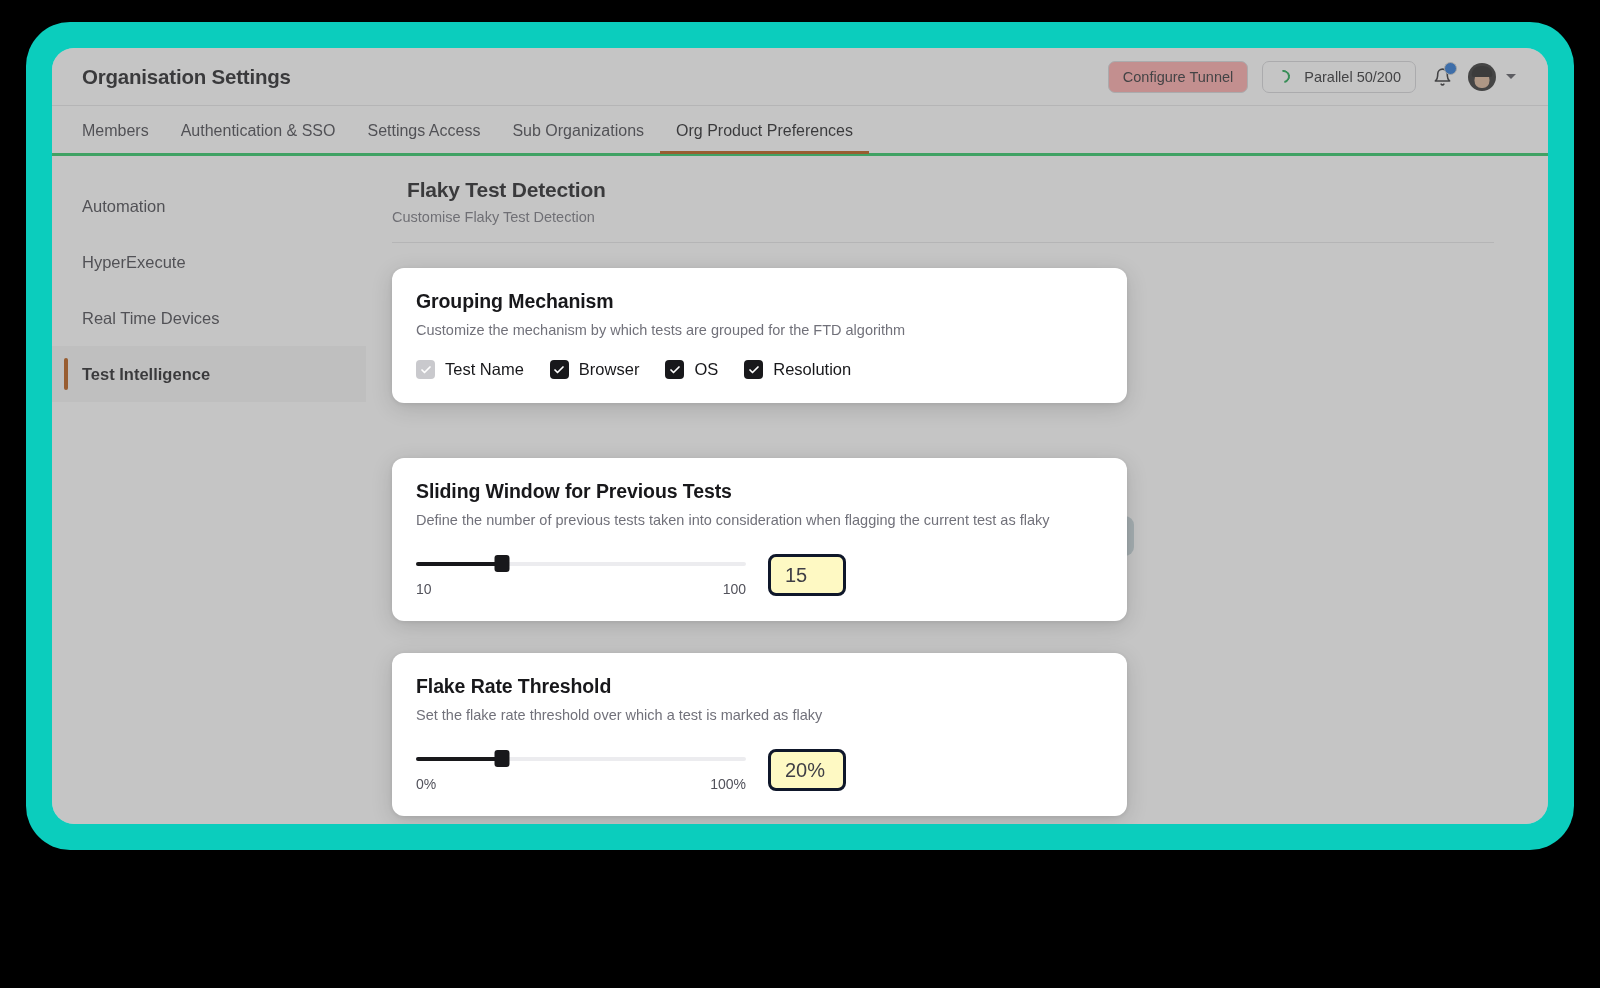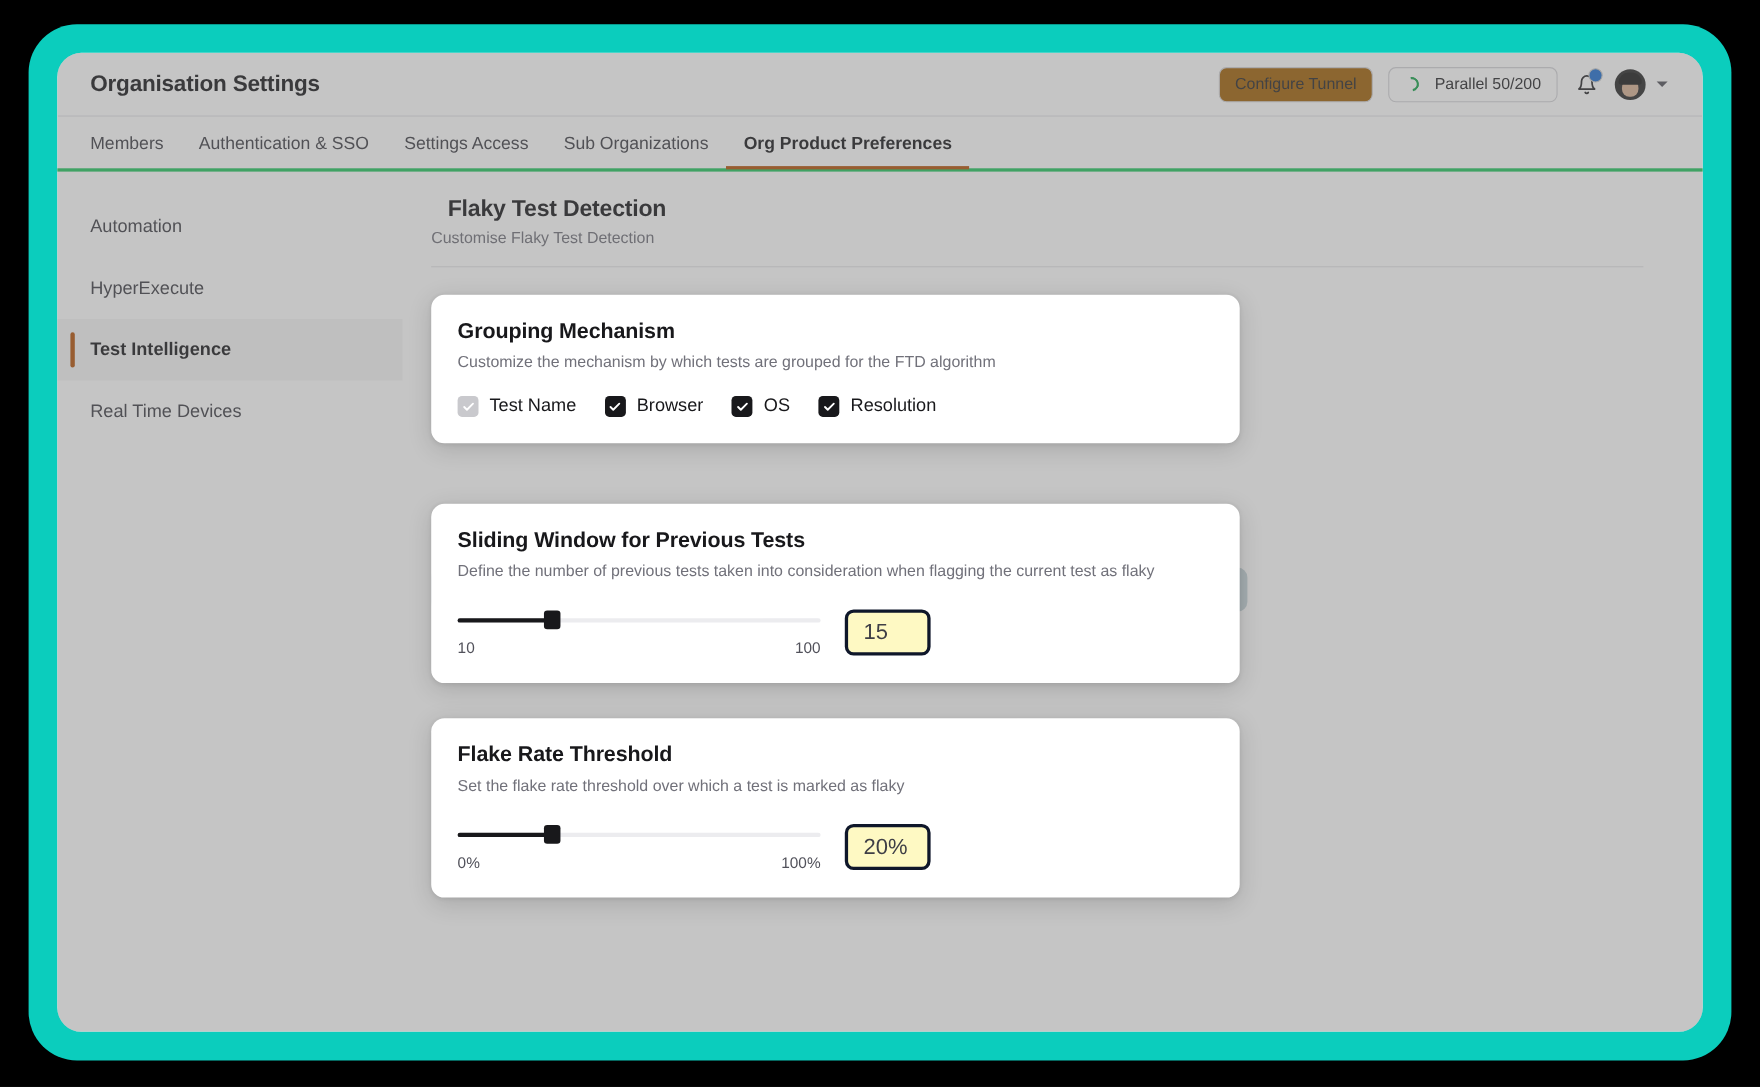--- a/index.html
+++ b/index.html
@@ -7,21 +7,21 @@
     width: 1600px; height: 988px;
     background: #000000;
     font-family: "Liberation Sans", sans-serif;
     overflow: hidden;
   }
 
   
   .frame {
     position: absolute;
     left: 26px; top: 22px;
-    width: 1548px; height: 942px;
+    width: 1548px; height: 828px;
     background: #0bcdbd;
     border-radius: 44px;
     padding: 26px;
   }
 
   
   .window {
     position: relative;
     width: 100%; height: 100%;
     background: #ffffff;
@@ -48,21 +48,21 @@
     letter-spacing: -0.2px;
   }
   .header-right {
     margin-left: auto;
     display: flex; align-items: center; gap: 14px;
   }
   .btn-outline {
     height: 32px; padding: 0 14px;
     display: flex; align-items: center;
     border: 1px solid #d4d4d8; border-radius: 7px;
-    background: #a16207;
+    background: #fca5a5;
     font-size: 14.5px; color: #27272a; font-weight: 500;
     white-space: nowrap;
   }
   .btn-parallel {
     height: 32px; padding: 0 14px;
     display: flex; align-items: center; gap: 14px;
     border: 1px solid #d4d4d8; border-radius: 7px;
     background: #fff;
     font-size: 14.5px; color: #27272a; font-weight: 500;
     white-space: nowrap;
@@ -116,21 +116,21 @@
     padding: 0 30px;
     border-bottom: 3px solid #22c55e;
   }
   .tab {
     font-size: 16px; color: #3f3f46;
     padding: 0 16px 13px 16px;
     position: relative;
     white-space: nowrap;
   }
   .tab:first-child { padding-left: 0; }
-  .tab.active { color: #18181b; font-weight: bold; }
+  .tab.active { color: #18181b; font-weight: normal; }
   .tab.active::after {
     content: ""; position: absolute;
     left: 0; right: 0; bottom: -1px; height: 3px;
     background: #b45309;
   }
 
   
   .body {
     position: relative;
     display: flex;
@@ -302,22 +302,22 @@
     <div class="tab">Settings Access</div>
     <div class="tab">Sub Organizations</div>
     <div class="tab active">Org Product Preferences</div>
   </div>
 
   <div class="body">
 
     <div class="sidebar">
       <div class="side-item">Automation</div>
       <div class="side-item">HyperExecute</div>
+      <div class="side-item">Real Time Devices</div>
       <div class="side-item active">Test Intelligence</div>
-      <div class="side-item">Real Time Devices</div>
     </div>
 
     <div class="content">
       <div class="sec-title">Flaky Test Detection</div>
       <div class="sec-sub">Customise Flaky Test Detection</div>
       <div class="hr"></div>
 
       <div class="banner">
         <span class="info-icon">i</span>
         <span>The tests are now grouped by test name, browser, OS, and resolution for detecting flakiness.</span>

